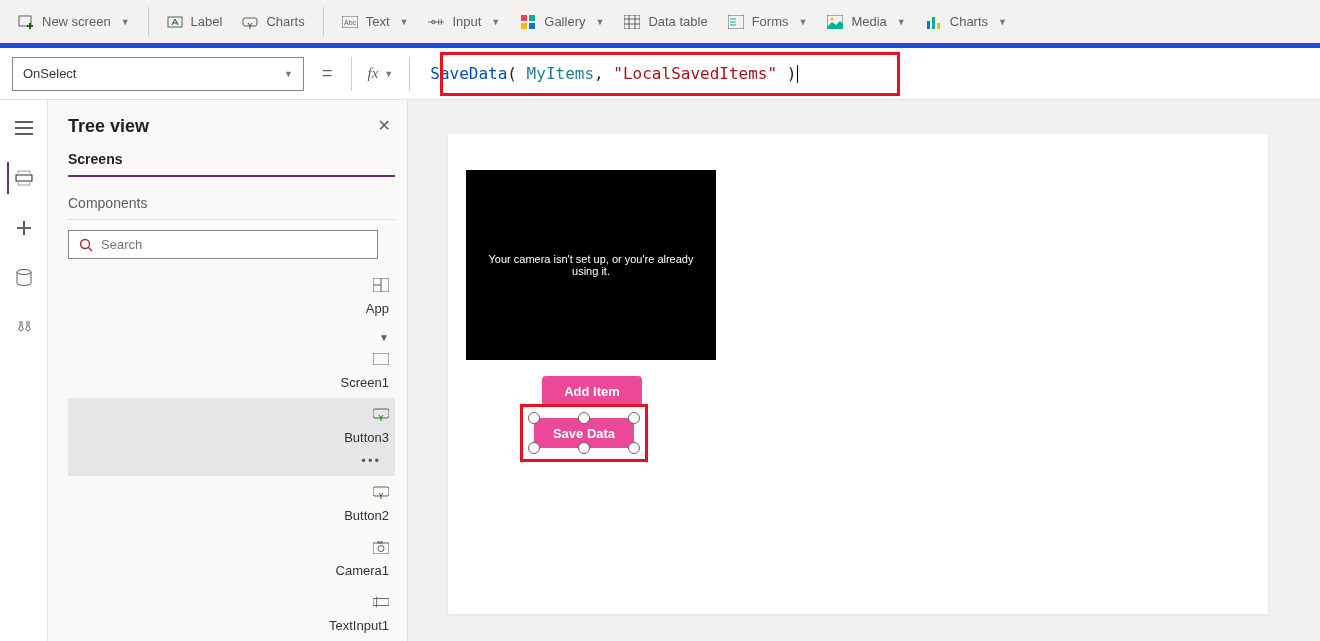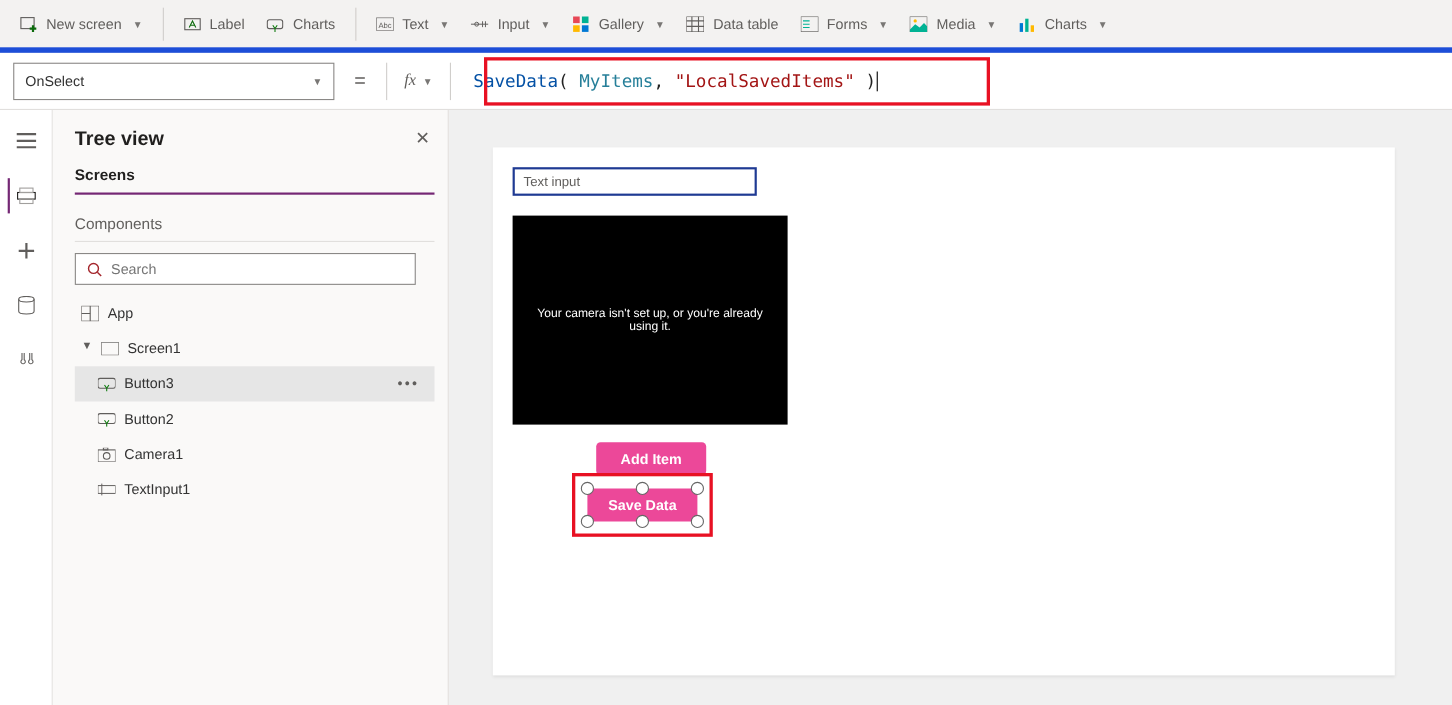--- a/index.html
+++ b/index.html
@@ -27,21 +27,21 @@
 
   .tree { width: 360px; background: #faf9f8; border-right: 1px solid #e1dfdd; padding: 16px 12px 0 20px; position: relative; }
   .tree h1 { font-size: 18px; font-weight: 600; color: #201f1e; margin-bottom: 14px; }
   .tree .close { position: absolute; right: 16px; top: 16px; font-size: 16px; color: #605e5c; cursor: pointer; }
   .tabs { display: flex; gap: 18px; border-bottom: 1px solid #e1dfdd; margin-bottom: 10px; flex-direction: column; }
   .tab { padding-bottom: 8px; color: #605e5c; cursor: pointer; font-size: 14px; }
   .tab.active { color: #201f1e; font-weight: 600; border-bottom: 2px solid #742774; }
   .search { display: flex; align-items: center; gap: 8px; border: 1px solid #8a8886; background: #fff; padding: 6px 10px; margin-bottom: 10px; width: 310px; }
   .search input { border: none; outline: none; flex: 1; font-size: 13px; }
 
-  .node { display: flex; align-items: flex-start; gap: 8px; padding: 8px 6px; cursor: pointer; }
+  .node { display: flex; align-items: flex-end; gap: 8px; padding: 8px 6px; cursor: pointer; flex-direction: column; }
   .node .ico { width: 16px; height: 16px; display: inline-flex; align-items: center; justify-content: center; color: #605e5c; }
   .node.indent2 { padding-left: 21px; }
   .node.selected { background: #e6e6e6; }
   .node .more { margin-left: auto; padding-right: 8px; color: #605e5c; letter-spacing: 2px; }
   .twisty { font-size: 10px; color: #605e5c; }
 
   .canvas-wrap { flex: 1; background: #f0f0f0; padding: 34px 0 0 40px; }
   .canvas { width: 820px; height: 480px; background: #fff; box-shadow: 0 1px 3px rgba(0,0,0,.08); padding: 18px; position: relative; }
   .txt-input { width: 222px; height: 26px; border: 2px solid #1f3a93; padding: 2px 8px; font-size: 12px; color: #605e5c; display: flex; align-items: center; }
   .camera-box { margin-top: 18px; width: 250px; height: 190px; background: #000; color: #fff; display: flex; align-items: center; justify-content: center; font-size: 11px; text-align: center; padding: 0 10px; }
@@ -301,23 +301,20 @@
             <rect x="0" y="2" width="18" height="8" fill="none" stroke="#605e5c"></rect>
             <line x1="4" y1="0" x2="4" y2="12" stroke="#605e5c"></line>
           </svg>
       </span>
       <span>TextInput1</span>
     </div>
   </div>
 
   <div class="canvas-wrap">
     <div class="canvas">
-      <div class="txt-input">
-        <span>Text input</span>
-      </div>
       <div class="camera-box">
         <span>Your camera isn't set up, or you're already using it.</span>
       </div>
       <div class="btn-row">
         <div class="pa-btn" style="width:100px">
           <span>Add Item</span>
         </div>
       </div>
       <div class="savewrap">
         <div class="red-outer"></div>

